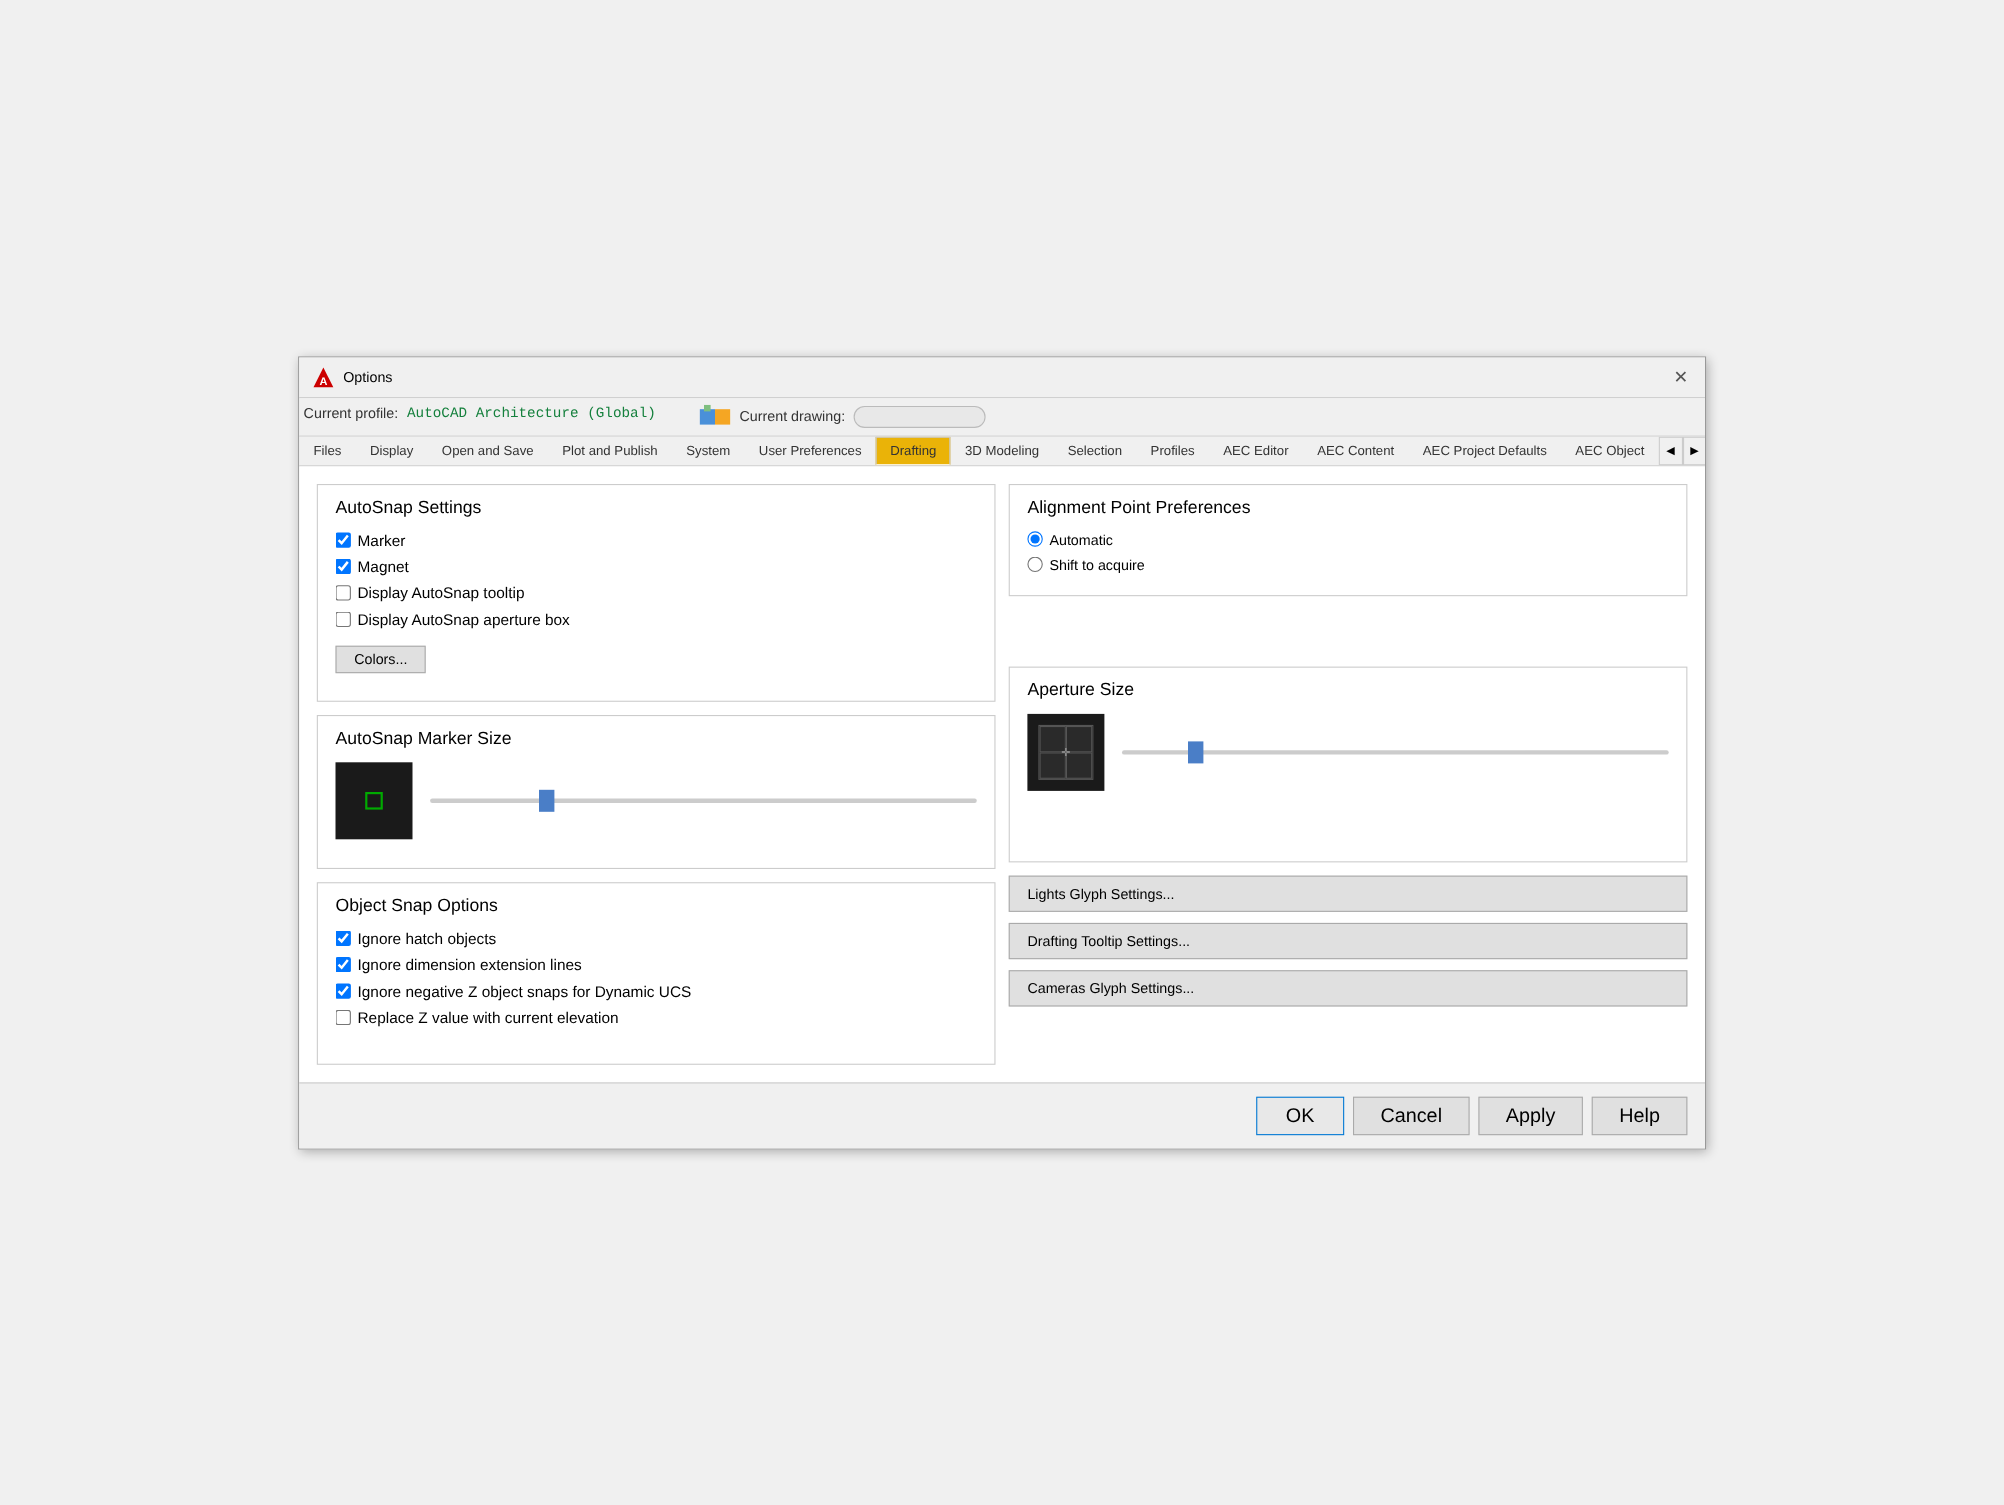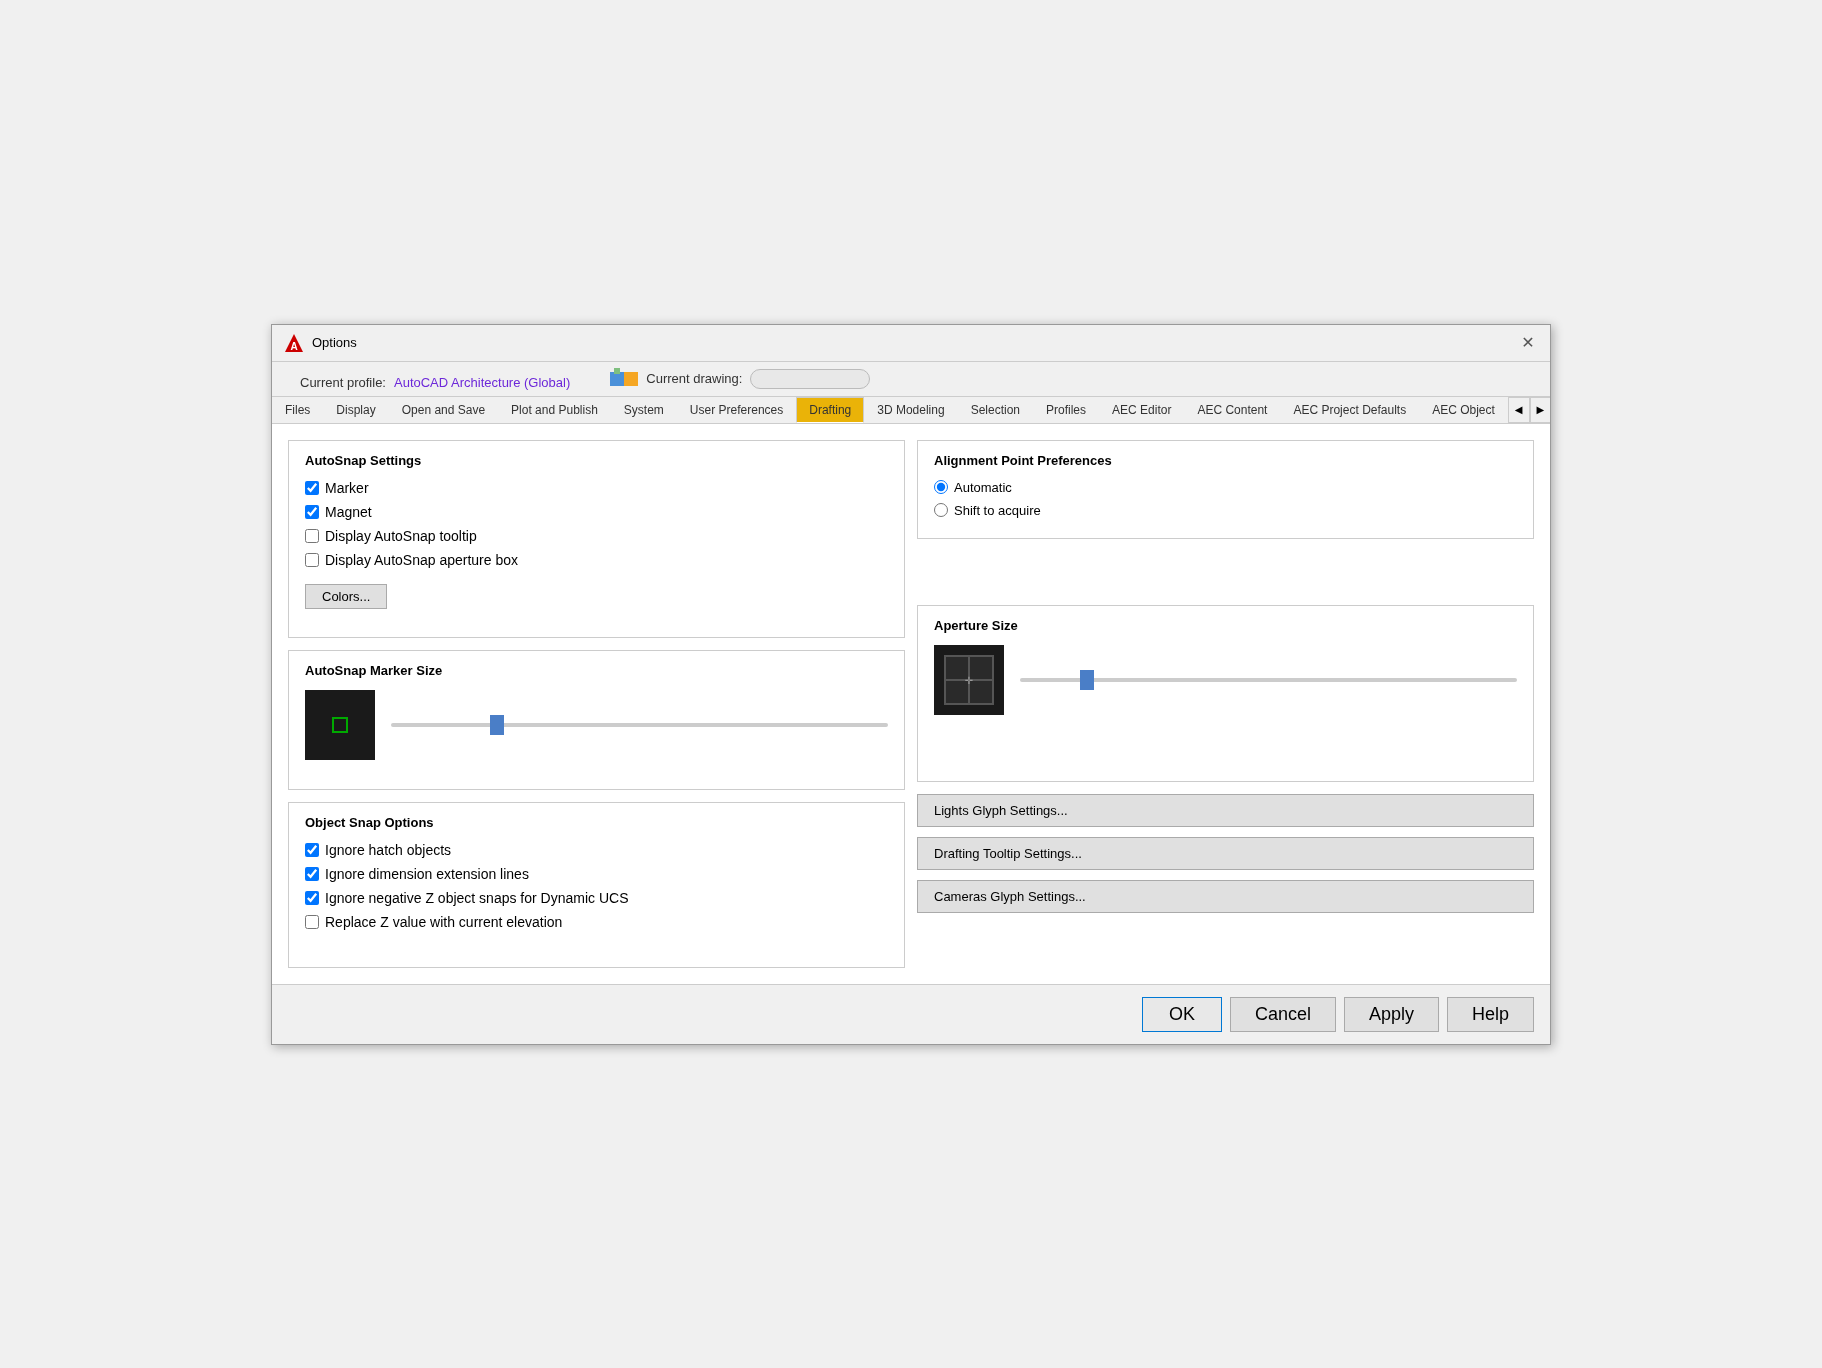--- a/index.html
+++ b/index.html
@@ -35,34 +35,34 @@
       width: 20px;
       height: 20px;
       display: flex;
       align-items: center;
       justify-content: center;
       cursor: pointer;
       font-size: 16px;
       color: #555;
     }
     .profile-bar {
-      padding: 6px 28px;
-      display: flex;
-      align-items: flex-end;
+      padding: 6px 4px;
+      display: flex;
+      align-items: flex-start;
       gap: 40px;
       background: #f0f0f0;
       border-bottom: 1px solid #ccc;
     }
     .profile-item {
       display: flex;
       align-items: center;
       gap: 8px;
     }
     .profile-label { color: #333; }
-    .profile-value { color: #6d28d9; }
+    .profile-value { color: #15803d; font-family: Liberation Mono, monospace; }
     .profile-input {
       width: 120px;
       height: 20px;
       background: #e8e8e8;
       border: 1px solid #bbb;
       border-radius: 10px;
     }
     .tabs-bar {
       display: flex;
       background: #f0f0f0;
@@ -98,23 +98,23 @@
       grid-template-columns: 1fr 1fr;
       gap: 12px;
       min-height: 560px;
     }
     .section-box {
       border: 1px solid #ccc;
       padding: 12px 16px;
       position: relative;
     }
     .section-title {
-      font-weight: bold;
+      font-weight: normal;
       margin-bottom: 12px;
-      font-size: 13px;
+      font-size: 16px;
     }
     .checkbox-row {
       display: flex;
       align-items: center;
       gap: 6px;
       margin-bottom: 8px;
     }
     .checkbox-row input[type="checkbox"] {
       width: 14px;
       height: 14px;

